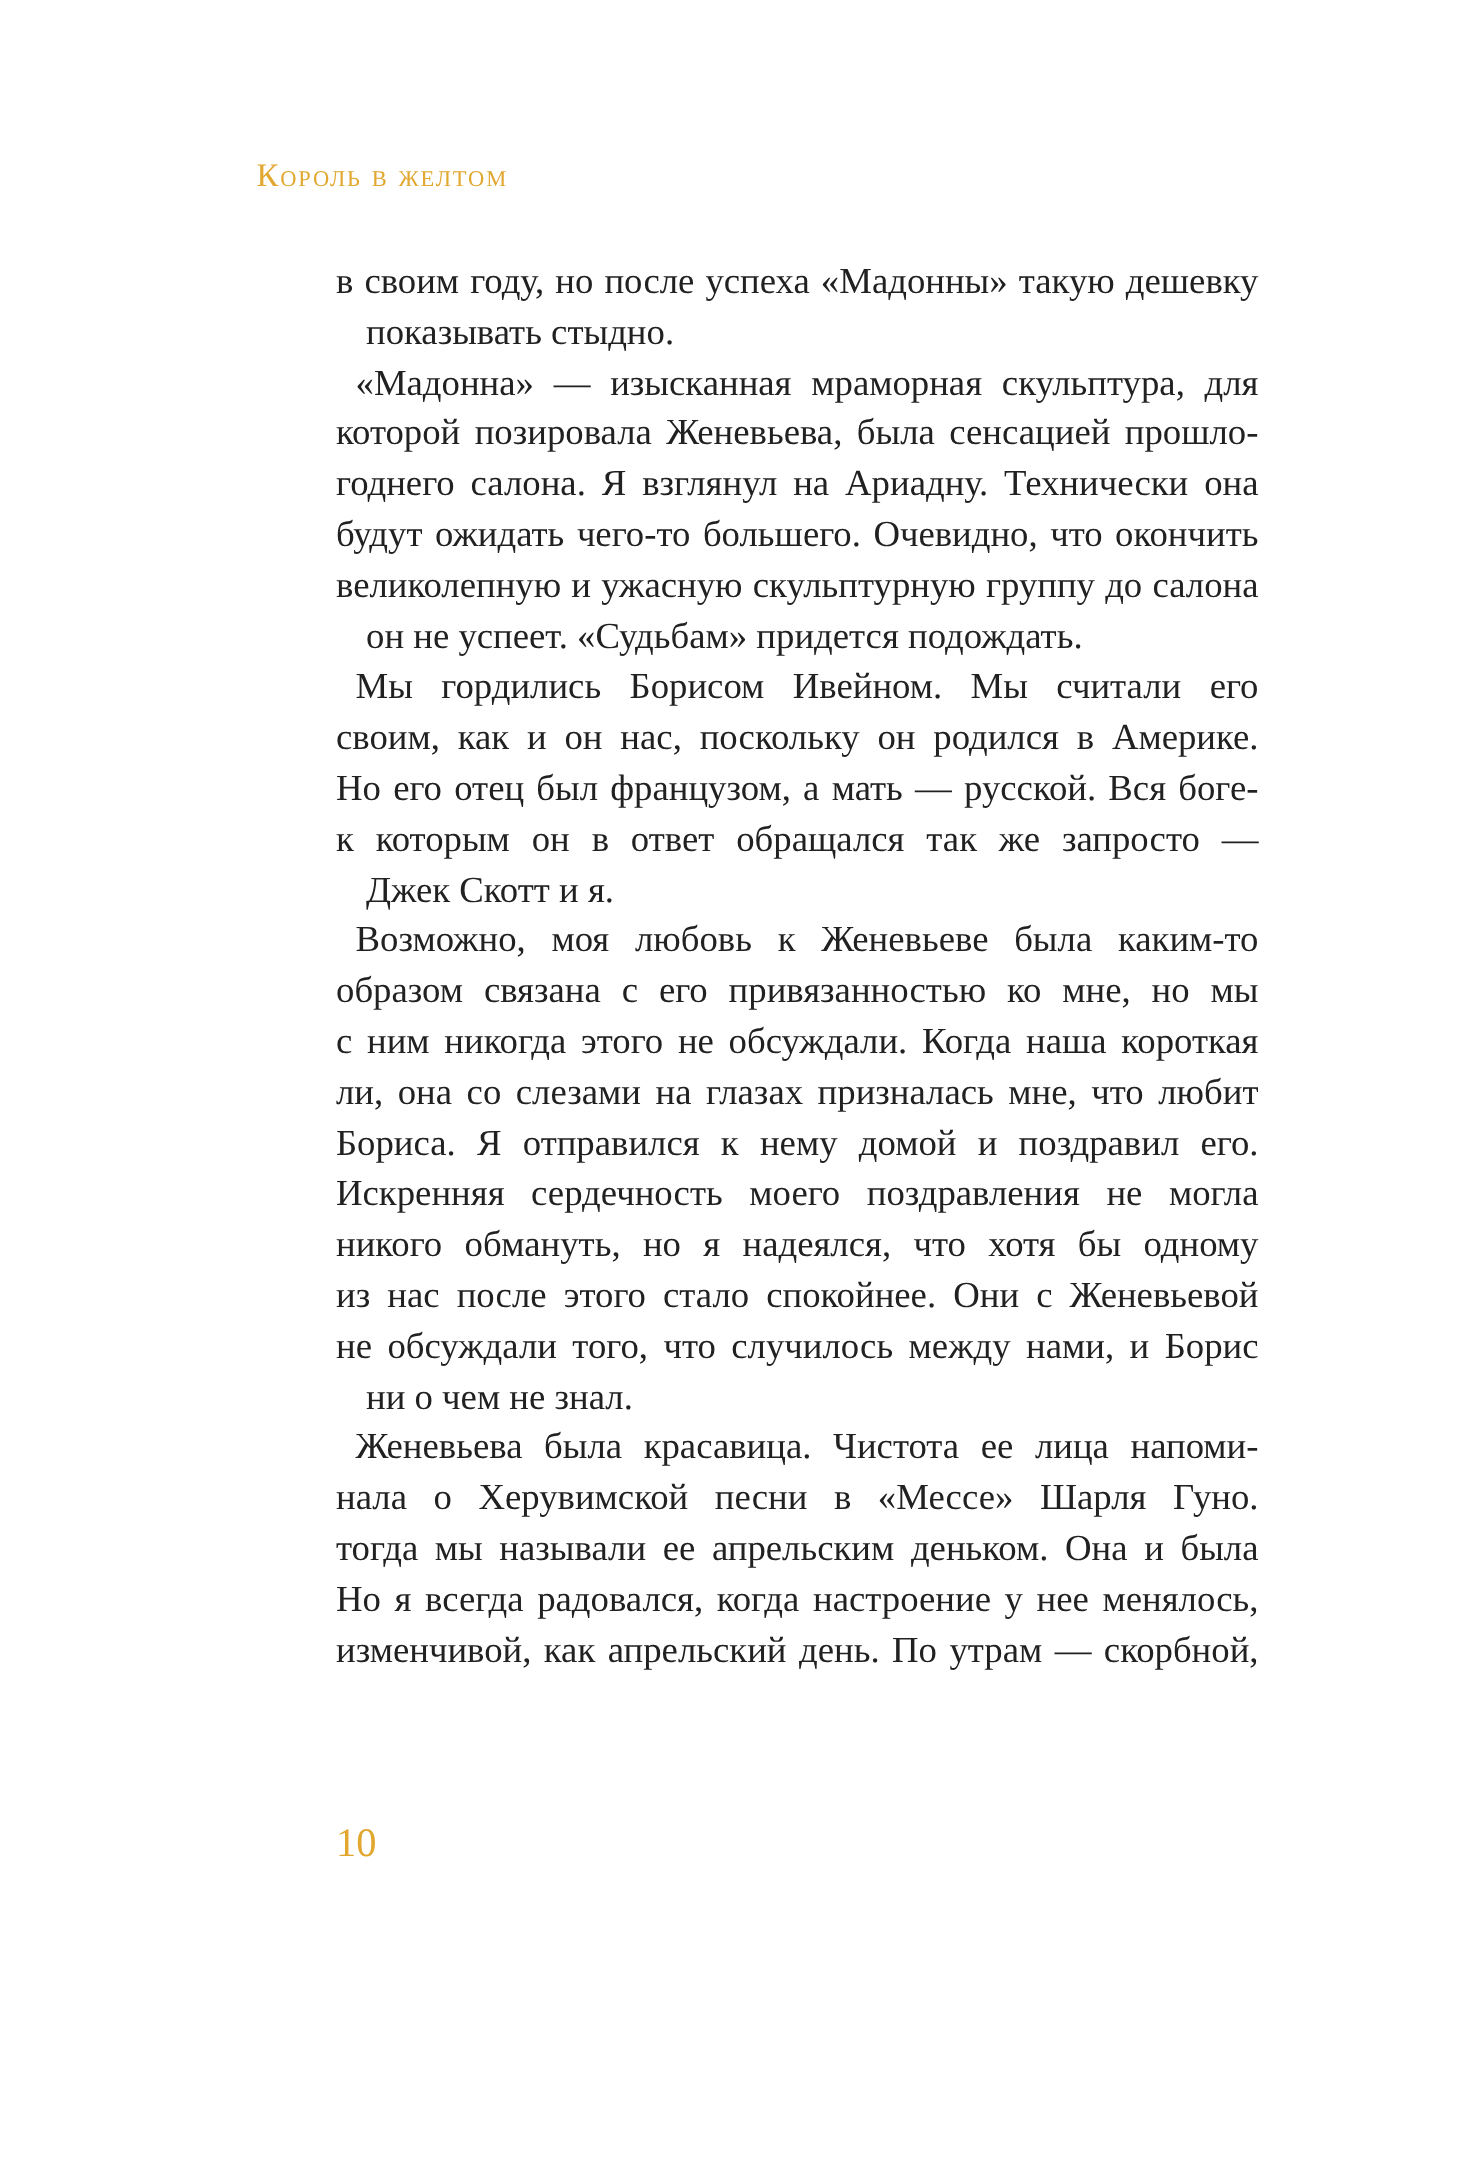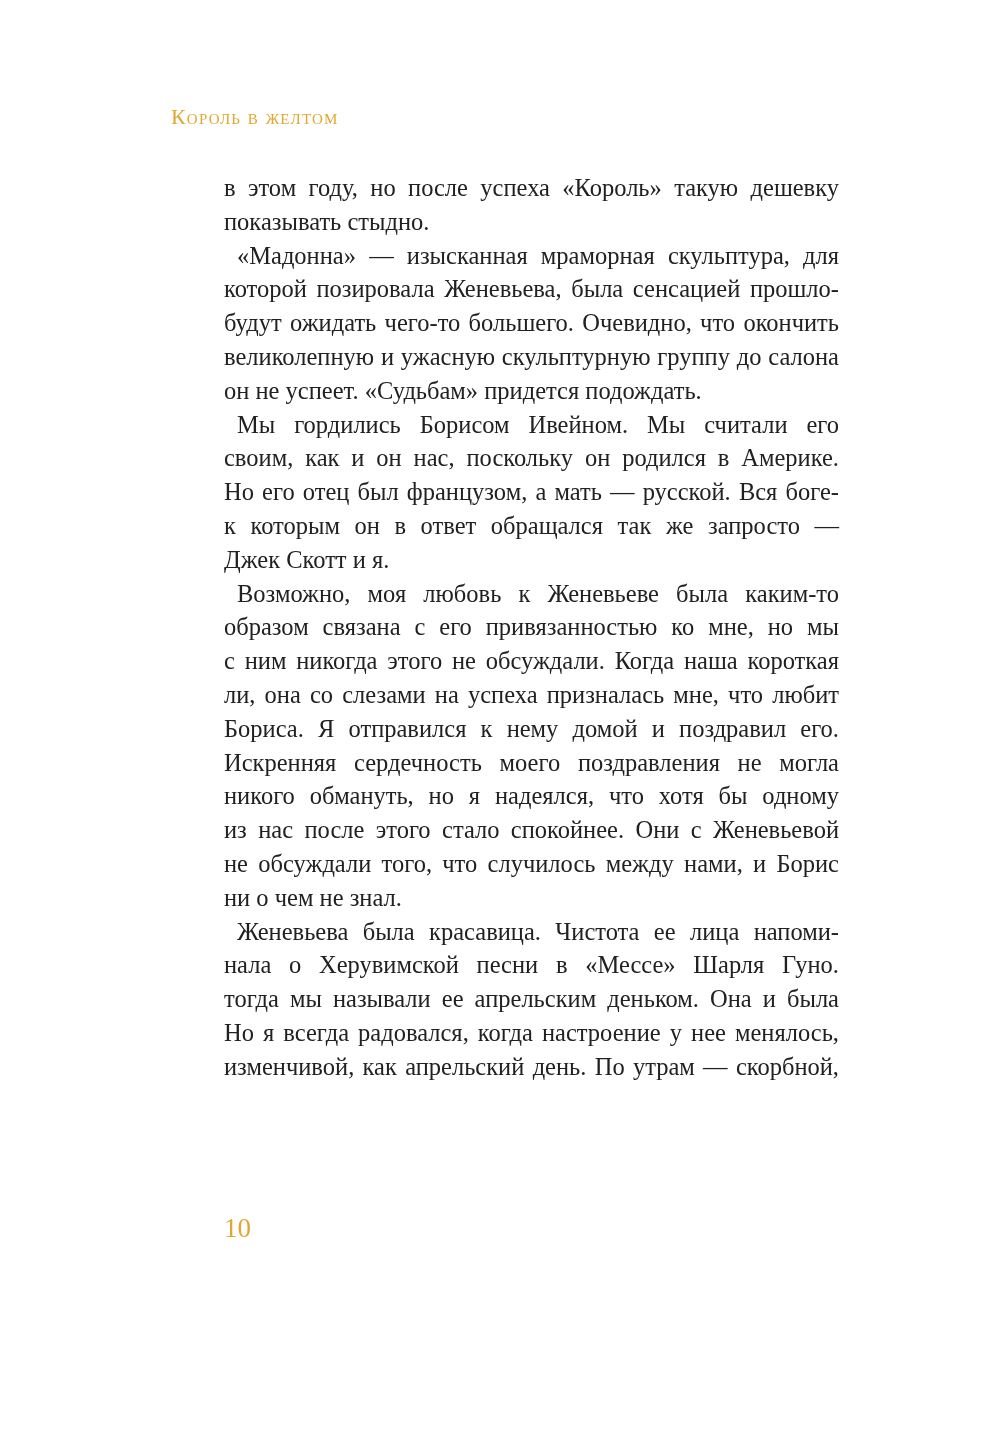--- a/index.html
+++ b/index.html
@@ -37,62 +37,64 @@
     color:var(--ink);
   }
   .par{margin:0;}
   .line{
     text-align:justify;
     text-align-last:justify;
     text-justify:inter-word;
   }
   .line.last{
     text-align-last:left;
+    margin-left:20px;
   }
   .par.indent .line.first{
     text-indent:13px;
   }
   .folio{
     position:absolute;
     left:224px;top:1215px;
     font-size:27px;
     line-height:1;
     color:var(--accent);
   }
 </style>
 </head>
 <body>
 
 <div class="page">
   <div class="running-header">Король в желтом</div>
 
   <div class="text-block" id="text-block">
       <div class="par">
-        <div class="line first">в этом году, но после успеха «Король» такую дешевку</div>
+        <div class="line first">в своим году, но после успеха «Мадонны» такую дешевку</div>
         <div class="line last">показывать стыдно.</div>
       </div>
       <div class="par indent">
         <div class="line first">«Мадонна» — изысканная мраморная скульптура, для</div>
         <div class="line">которой позировала Женевьева, была сенсацией прошло-</div>
+        <div class="line">годнего салона. Я взглянул на Ариадну. Технически она</div>
         <div class="line">будут ожидать чего-то большего. Очевидно, что окончить</div>
         <div class="line">великолепную и ужасную скульптурную группу до салона</div>
         <div class="line last">он не успеет. «Судьбам» придется подождать.</div>
       </div>
       <div class="par indent">
         <div class="line first">Мы гордились Борисом Ивейном. Мы считали его</div>
         <div class="line">своим, как и он нас, поскольку он родился в Америке.</div>
         <div class="line">Но его отец был французом, а мать — русской. Вся боге-</div>
         <div class="line">к которым он в ответ обращался так же запросто —</div>
         <div class="line last">Джек Скотт и я.</div>
       </div>
       <div class="par indent">
         <div class="line first">Возможно, моя любовь к Женевьеве была каким-то</div>
         <div class="line">образом связана с его привязанностью ко мне, но мы</div>
         <div class="line">с ним никогда этого не обсуждали. Когда наша короткая</div>
-        <div class="line">ли, она со слезами на успеха призналась мне, что любит</div>
+        <div class="line">ли, она со слезами на глазах призналась мне, что любит</div>
         <div class="line">Бориса. Я отправился к нему домой и поздравил его.</div>
         <div class="line">Искренняя сердечность моего поздравления не могла</div>
         <div class="line">никого обмануть, но я надеялся, что хотя бы одному</div>
         <div class="line">из нас после этого стало спокойнее. Они с Женевьевой</div>
         <div class="line">не обсуждали того, что случилось между нами, и Борис</div>
         <div class="line last">ни о чем не знал.</div>
       </div>
       <div class="par indent">
         <div class="line first">Женевьева была красавица. Чистота ее лица напоми-</div>
         <div class="line">нала о Херувимской песни в «Мессе» Шарля Гуно.</div>

